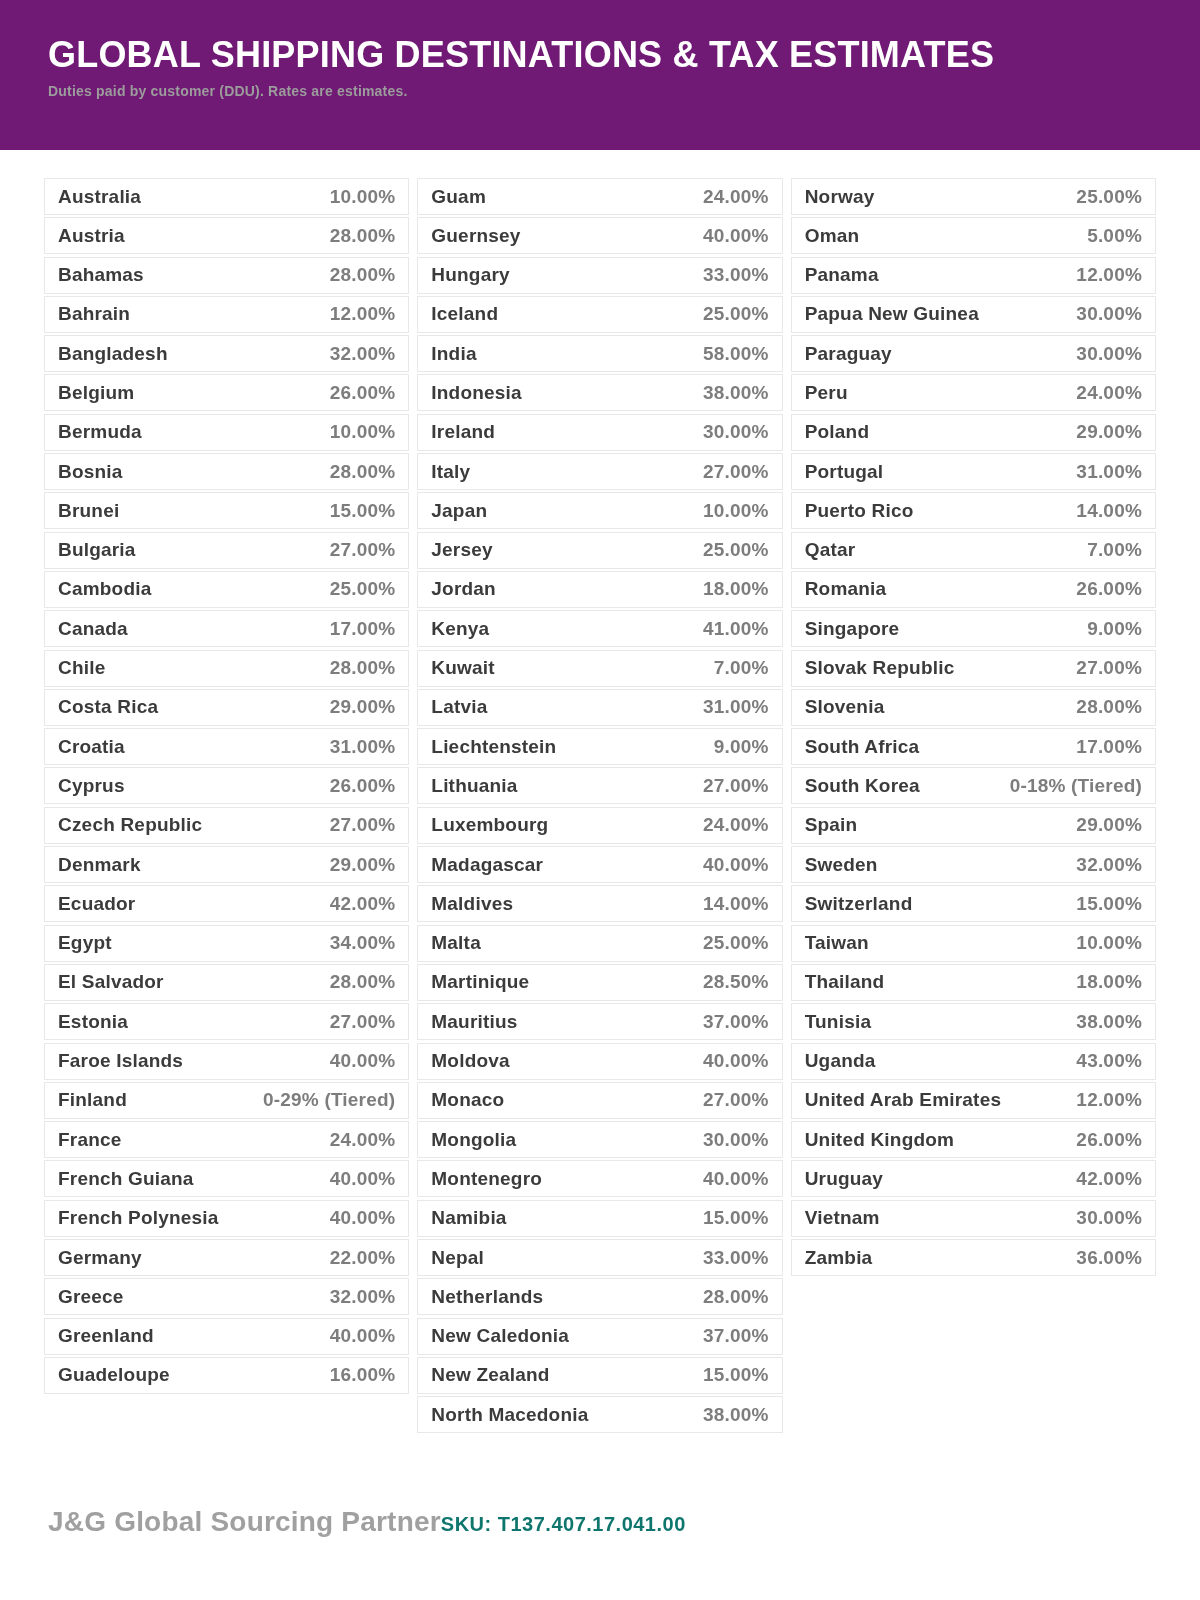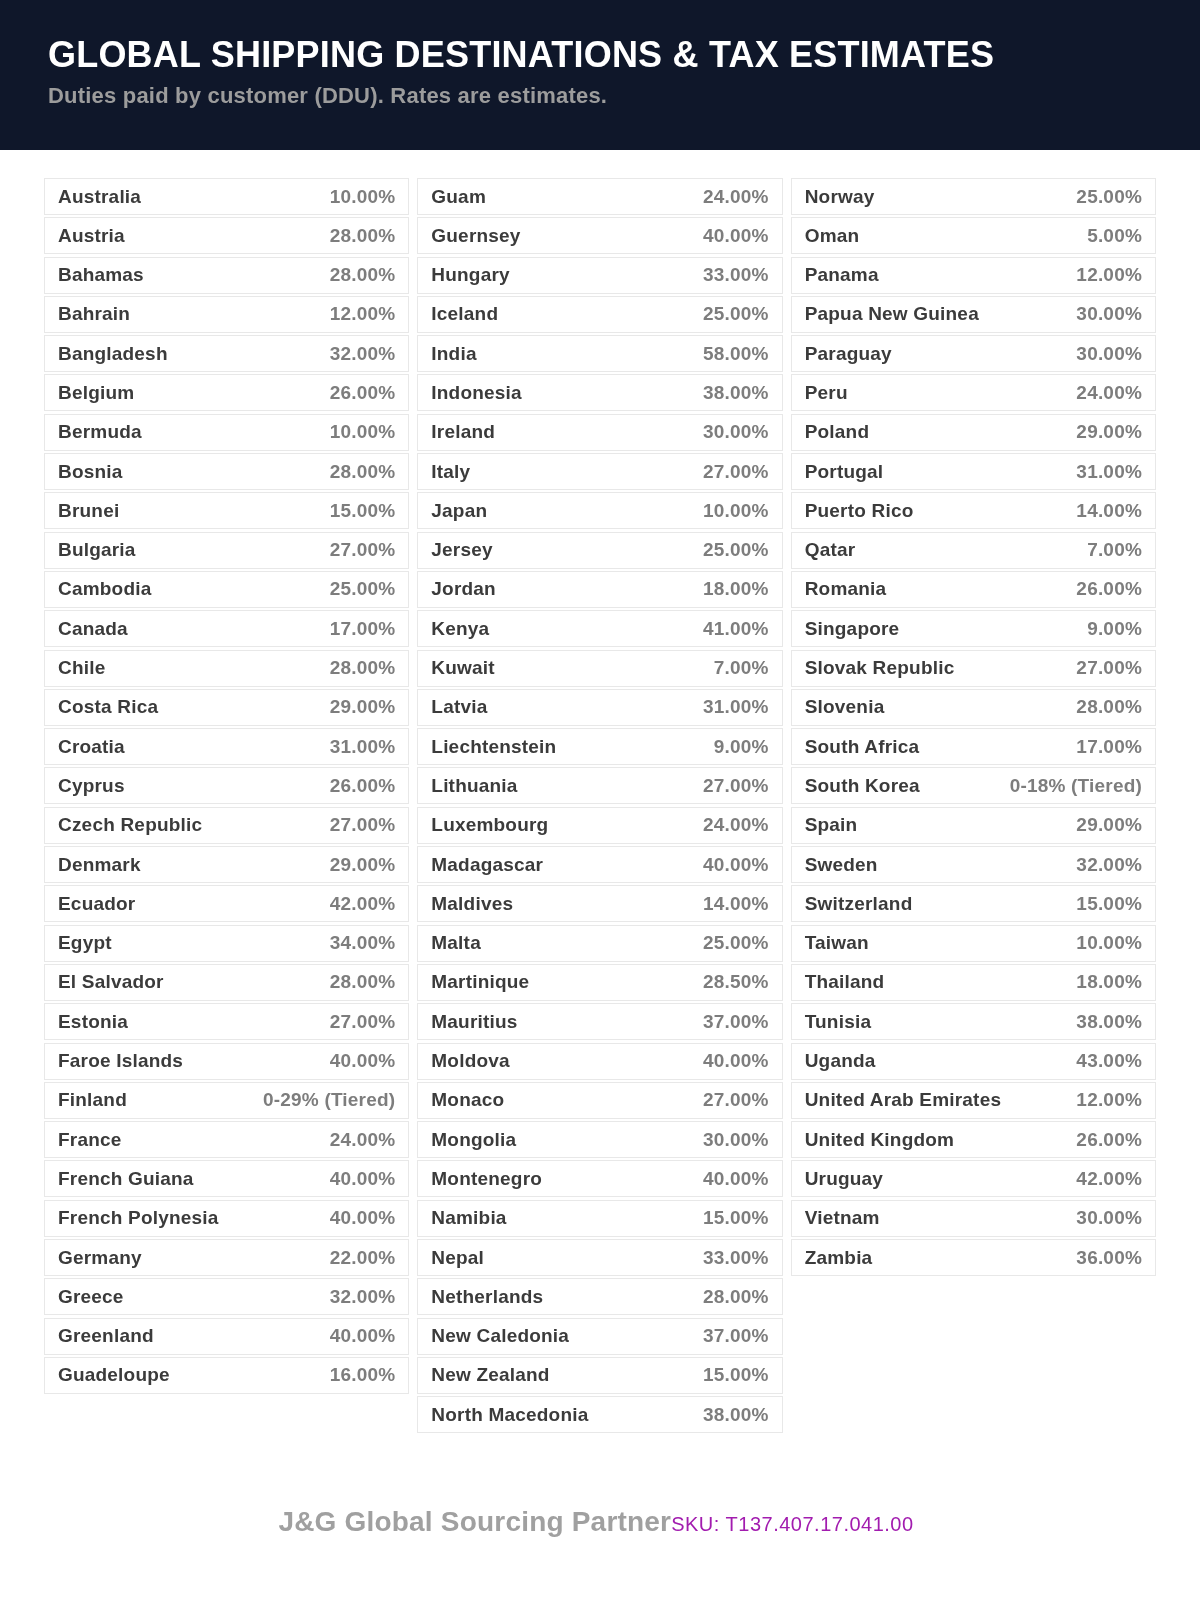--- a/index.html
+++ b/index.html
@@ -5,38 +5,38 @@
   html, body { margin: 0; padding: 0; background: #ffffff; }
   body { font-family: "Liberation Sans", sans-serif; }
   .page {
     position: relative;
     width: 1200px;
     height: 1600px;
     background: #ffffff;
     overflow: hidden;
   }
   .header {
-    background: #0f172a;
+    background: #701a75;
     height: 150px;
     box-sizing: border-box;
     padding: 34px 48px 0 48px;
   }
   .title {
     margin: 0;
     color: #ffffff;
     font-size: 36px;
     font-weight: 800;
     letter-spacing: 0.2px;
     line-height: 1.15;
     white-space: nowrap;
   }
   .subtitle {
     margin: 8px 0 0 0;
     color: #9c9c9c;
-    font-size: 22px;
+    font-size: 14px;
     font-weight: 700;
     letter-spacing: 0.2px;
   }
   .grid {
     margin-top: 28px;
     padding: 0 44px;
     display: grid;
     grid-template-columns: repeat(3, 1fr);
     column-gap: 14px;
     align-items: start;
@@ -64,33 +64,33 @@
     font-weight: 700;
     color: #7d7d7d;
     letter-spacing: 0.2px;
   }
   .footer {
     position: absolute;
     left: 48px;
     right: 56px;
     top: 1506px;
     display: flex;
-    justify-content: center;
+    justify-content: flex-start;
     align-items: baseline;
   }
   .brand {
     color: #a0a0a0;
     font-size: 28px;
     font-weight: 700;
     letter-spacing: 0.2px;
   }
   .sku {
-    color: #a21caf;
+    color: #0f766e;
     font-size: 20px;
-    font-weight: 400;
+    font-weight: 700;
     letter-spacing: 0.5px;
   }
 </style>
 </head>
 <body>
 
 <div class="page">
 
   <div class="header">
     <h1 class="title">GLOBAL SHIPPING DESTINATIONS &amp; TAX ESTIMATES</h1>

